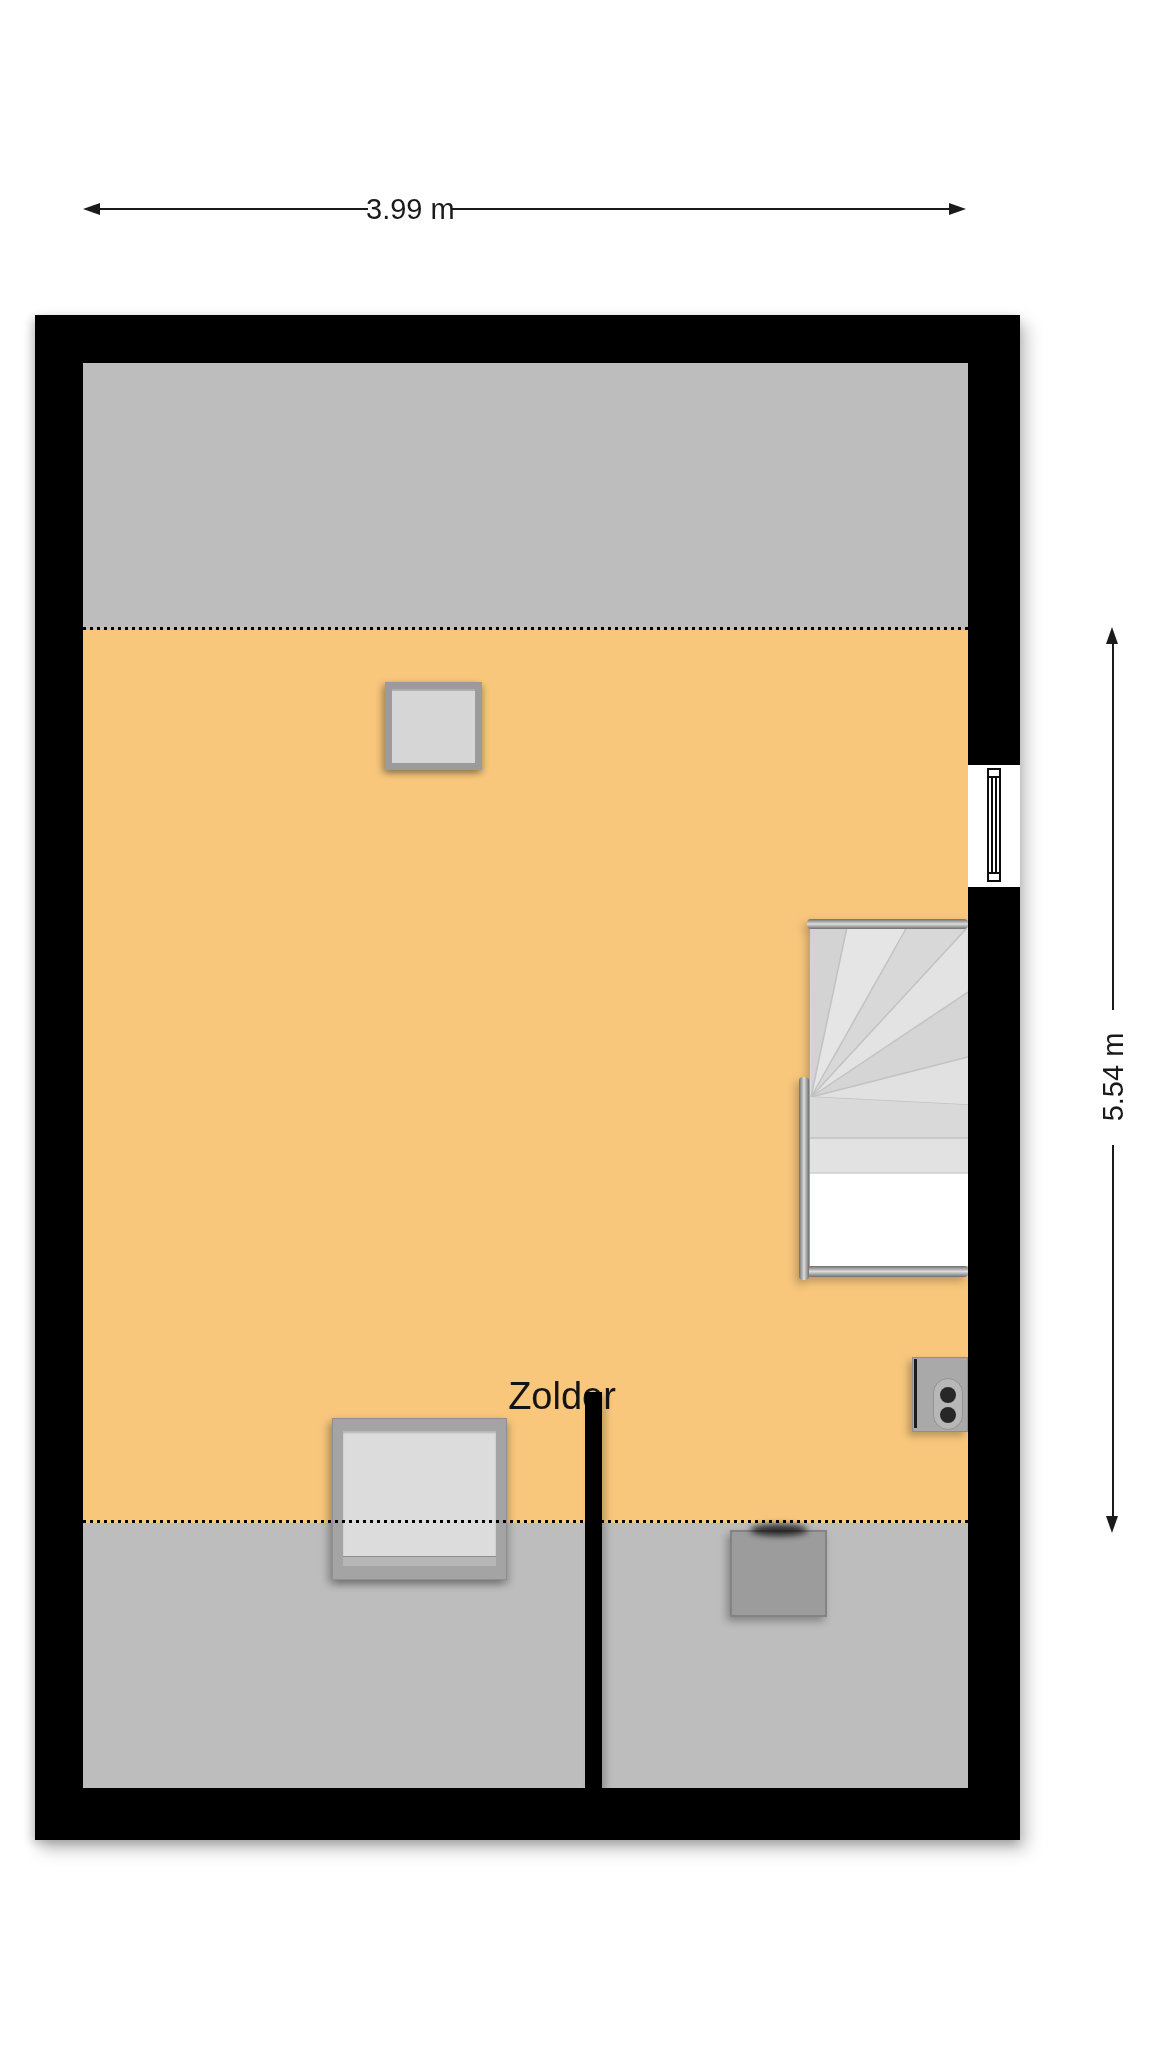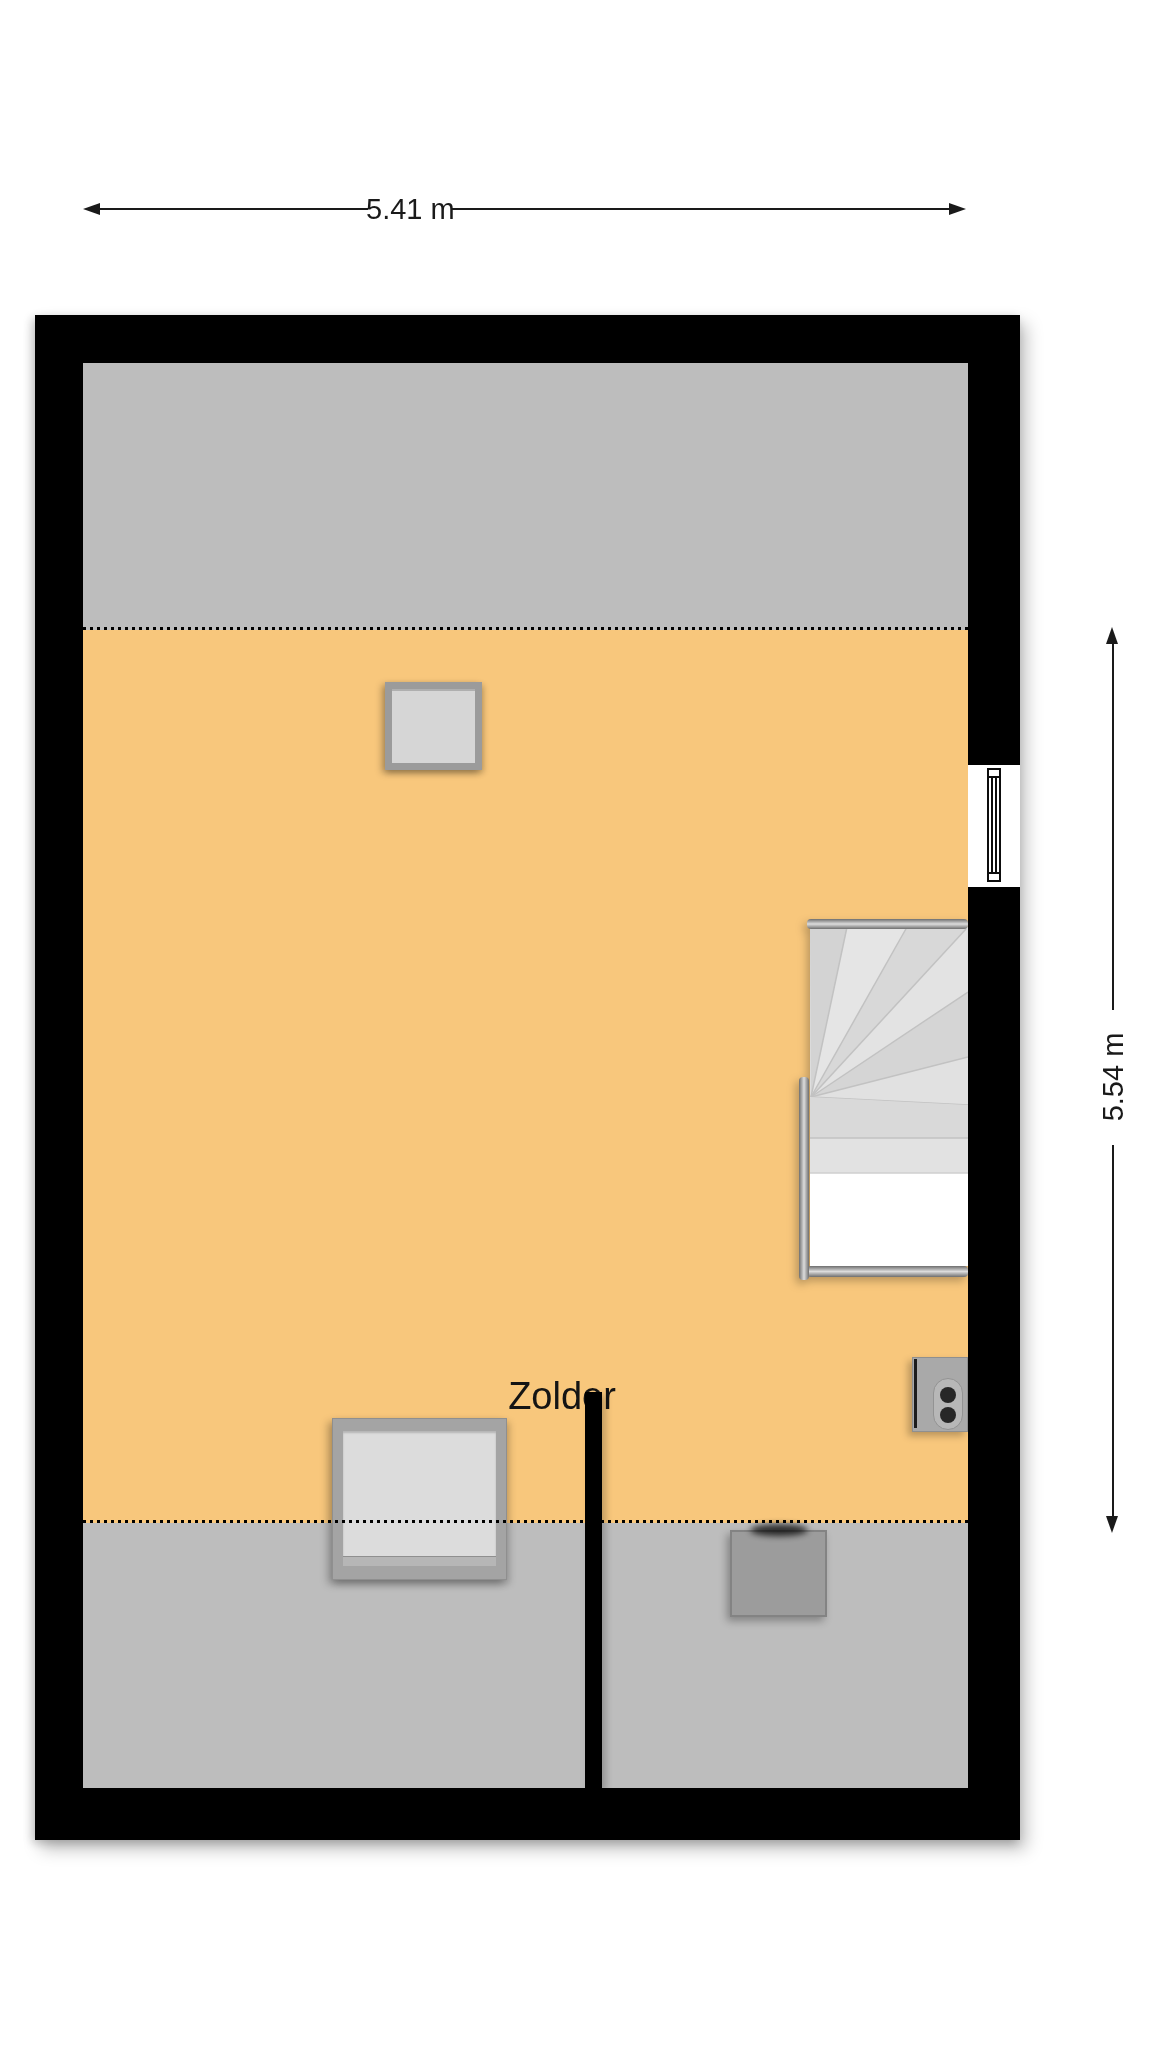--- a/index.html
+++ b/index.html
@@ -96,21 +96,21 @@
   .win-glass{flex:1;width:6px;margin:0 auto;border-left:2px solid #0d0d0d;border-right:2px solid #0d0d0d;box-sizing:border-box;}
 </style>
 </head>
 <body>
 
 <div class="canvas">
 
   <div>
     <div class="tri tri-left" style="left:83px;top:203px;"></div>
     <div class="dim-seg" style="left:99px;top:208px;width:269px;height:2px;"></div>
-    <div class="dim-label" style="left:366px;top:188px;width:88px;">5.41 m</div>
+    <div class="dim-label" style="left:366px;top:188px;width:88px;">3.99 m</div>
     <div class="dim-seg" style="left:452px;top:208px;width:497px;height:2px;"></div>
     <div class="tri tri-right" style="left:949px;top:203px;"></div>
   </div>
 
   <div>
     <div class="tri tri-up" style="left:1106px;top:627px;"></div>
     <div class="dim-seg" style="left:1112px;top:643px;width:2px;height:367px;"></div>
     <div class="dim-label dim-label-v" style="left:1053px;top:1056px;width:120px;">5.54 m</div>
     <div class="dim-seg" style="left:1112px;top:1145px;width:2px;height:371px;"></div>
     <div class="tri tri-down" style="left:1106px;top:1516px;"></div>

